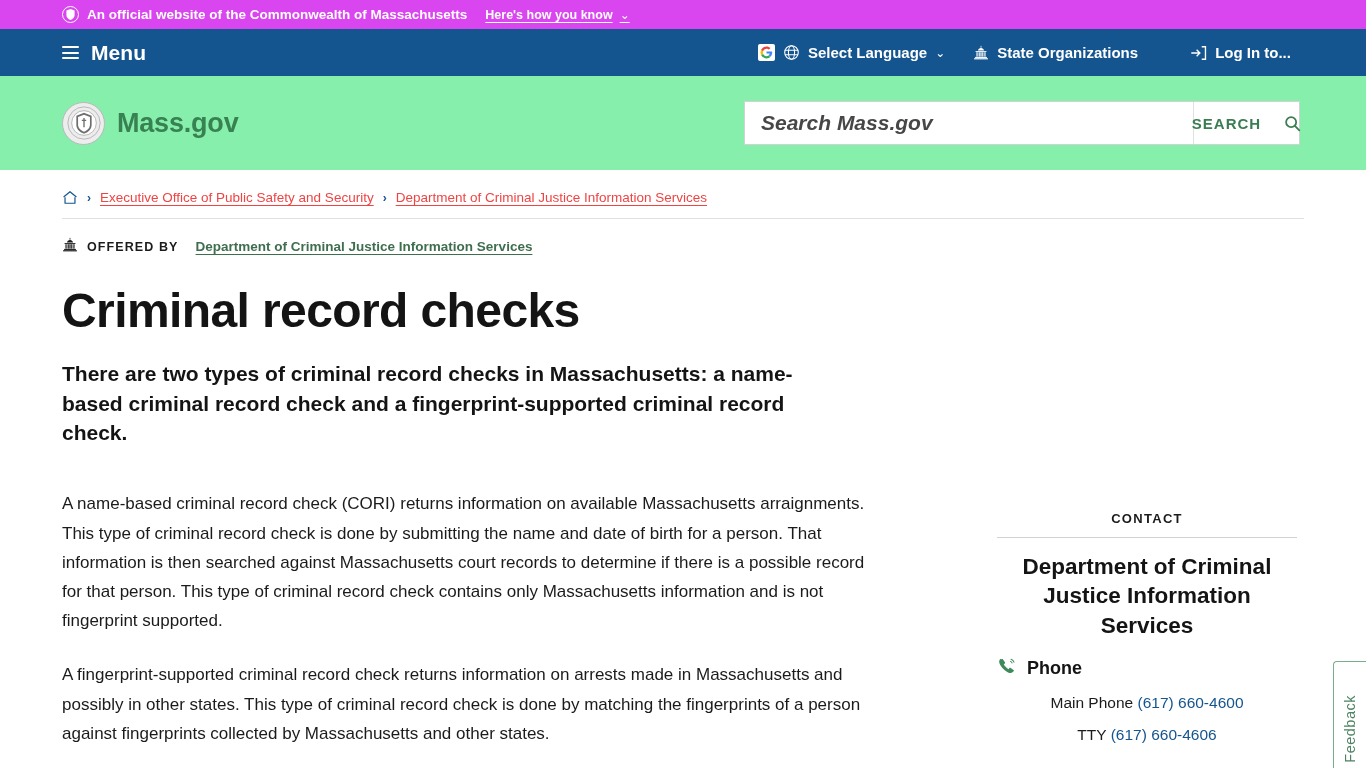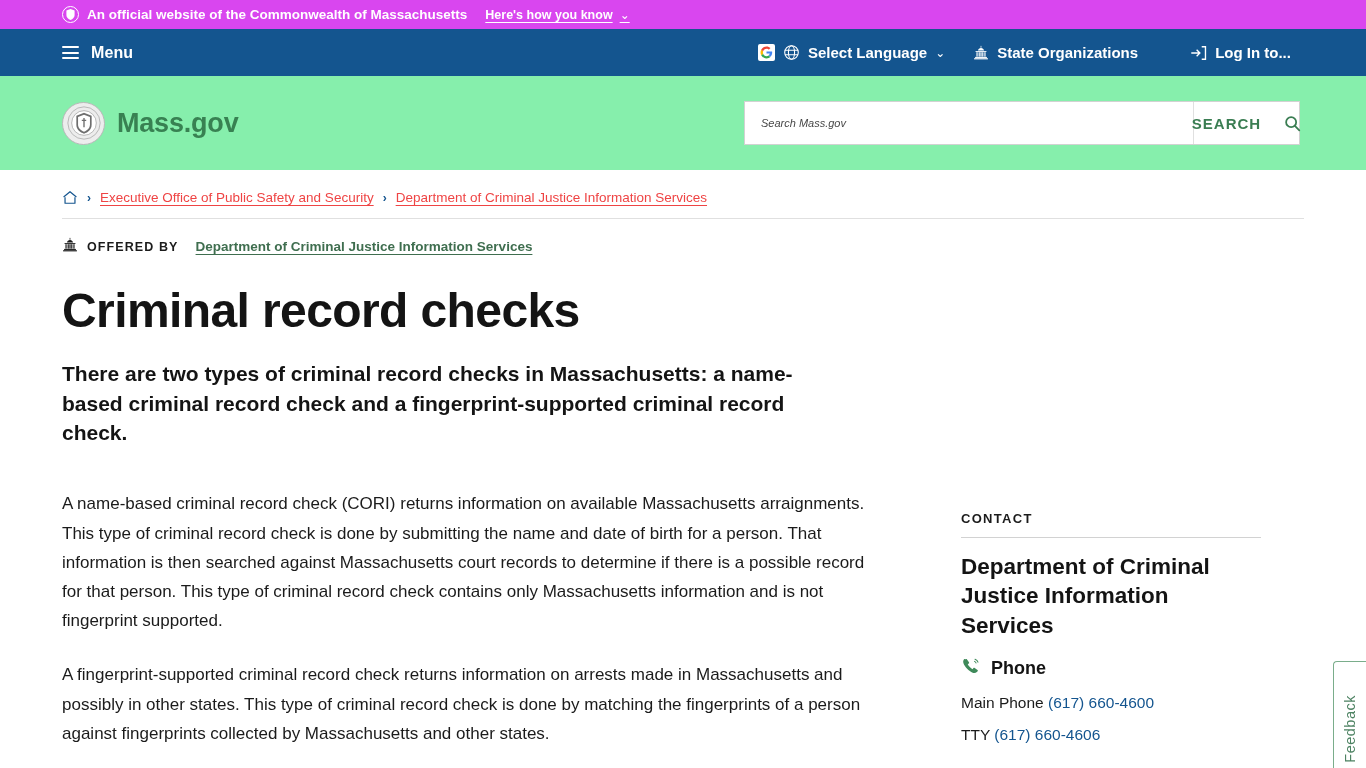--- a/index.html
+++ b/index.html
@@ -57,21 +57,21 @@
     display: flex; align-items: center;
     margin-left: 62px;
     cursor: pointer;
   }
   .hamburger {
     width: 17px; height: 13px;
     display: flex; flex-direction: column; justify-content: space-between;
     margin-right: 12px;
   }
   .hamburger span { display:block; height: 2px; background: #fff; border-radius: 1px; }
-  .menu-label { font-size: 16px; font-weight: 700; letter-spacing: .1px; }
+  .menu-label { font-size: 21px; font-weight: 700; letter-spacing: .1px; }
 
   .util-right {
     position: absolute;
     left: 758px;
     display: flex;
     align-items: center;
   }
   .util-item {
     display: flex; align-items: center;
     font-size: 15px; font-weight: 700;
@@ -119,25 +119,26 @@
     height: 44px;
     display: flex;
     background: #ffffff;
     border: 1px solid #d2d2d2;
   }
   .search-input {
     flex: 1;
     border: none;
     outline: none;
     padding: 0 16px;
-    font-size: 11px;
+    font-size: 21px;
     font-style: italic;
     font-family: "Liberation Sans", sans-serif;
     color: #1b1b1b;
     background: transparent;
+    font-weight: bold;
   }
   .search-input::placeholder { color: #474747; font-style: italic; opacity: 1; }
   .search-btn {
     width: 106px;
     border: none;
     border-left: 1px solid #e0e0e0;
     background: #ffffff;
     color: #3a7d52;
     font-family: "Liberation Sans", sans-serif;
     font-size: 15px;
@@ -184,21 +185,21 @@
     font-size: 13.5px;
     font-weight: 600;
     color: #3f6e4f;
     text-decoration: underline;
     text-underline-offset: 3px;
     cursor: pointer;
   }
 
   .main-grid { display: flex; margin: 0 62px; }
   .main-col { width: 815px; flex: none; }
-  .side-col { width: 300px; margin-left: 84px; flex: none; }
+  .side-col { width: 300px; margin-left: 120px; flex: none; text-align: center; }
 
   h1.page-title {
     font-size: 48px;
     font-weight: 700;
     color: #141414;
     margin: 29px 0 0 0;
     letter-spacing: -.6px;
     line-height: 1.08;
   }
   .lede {

